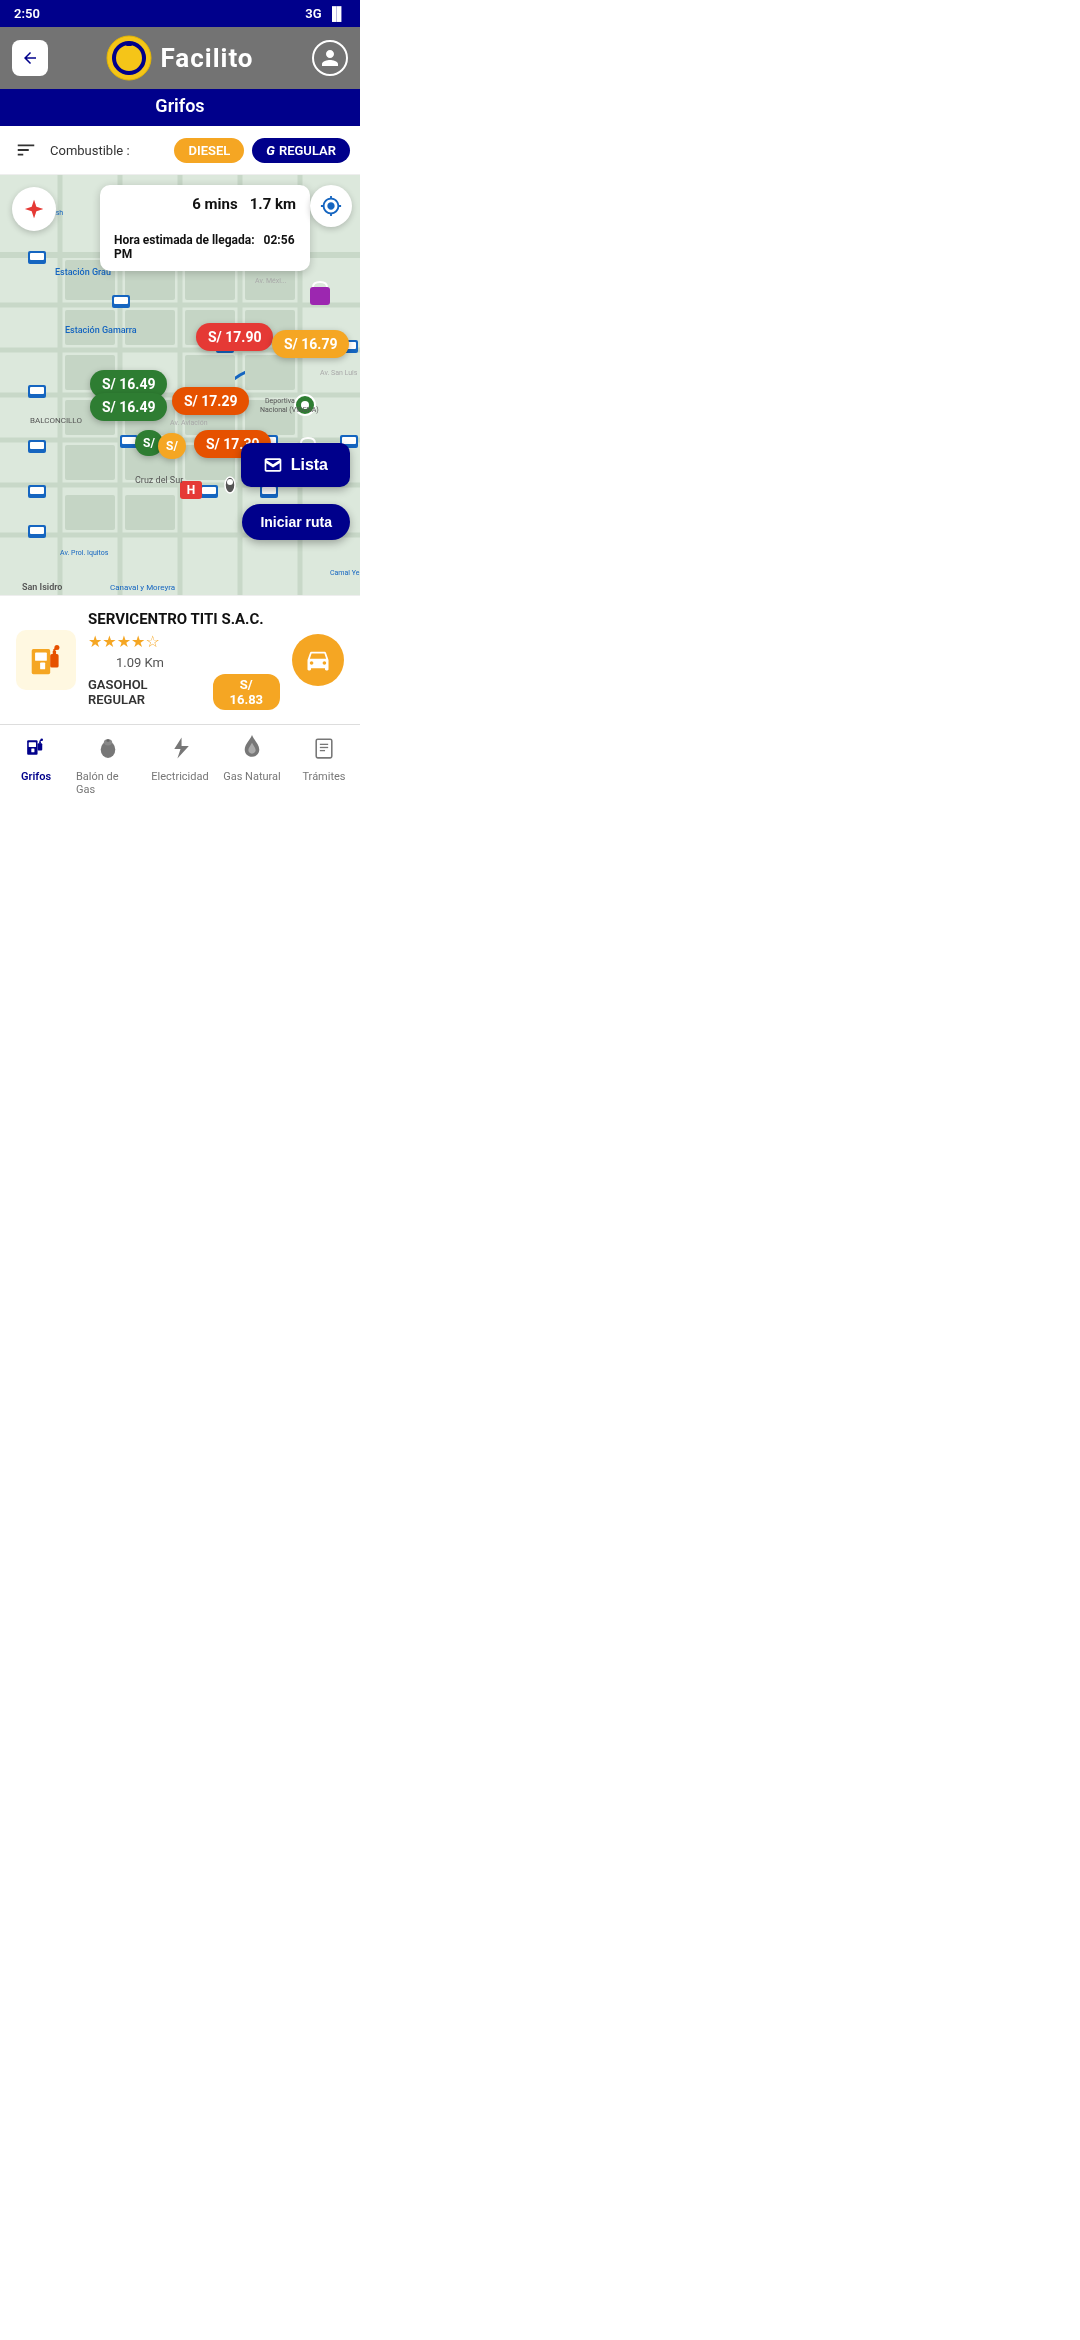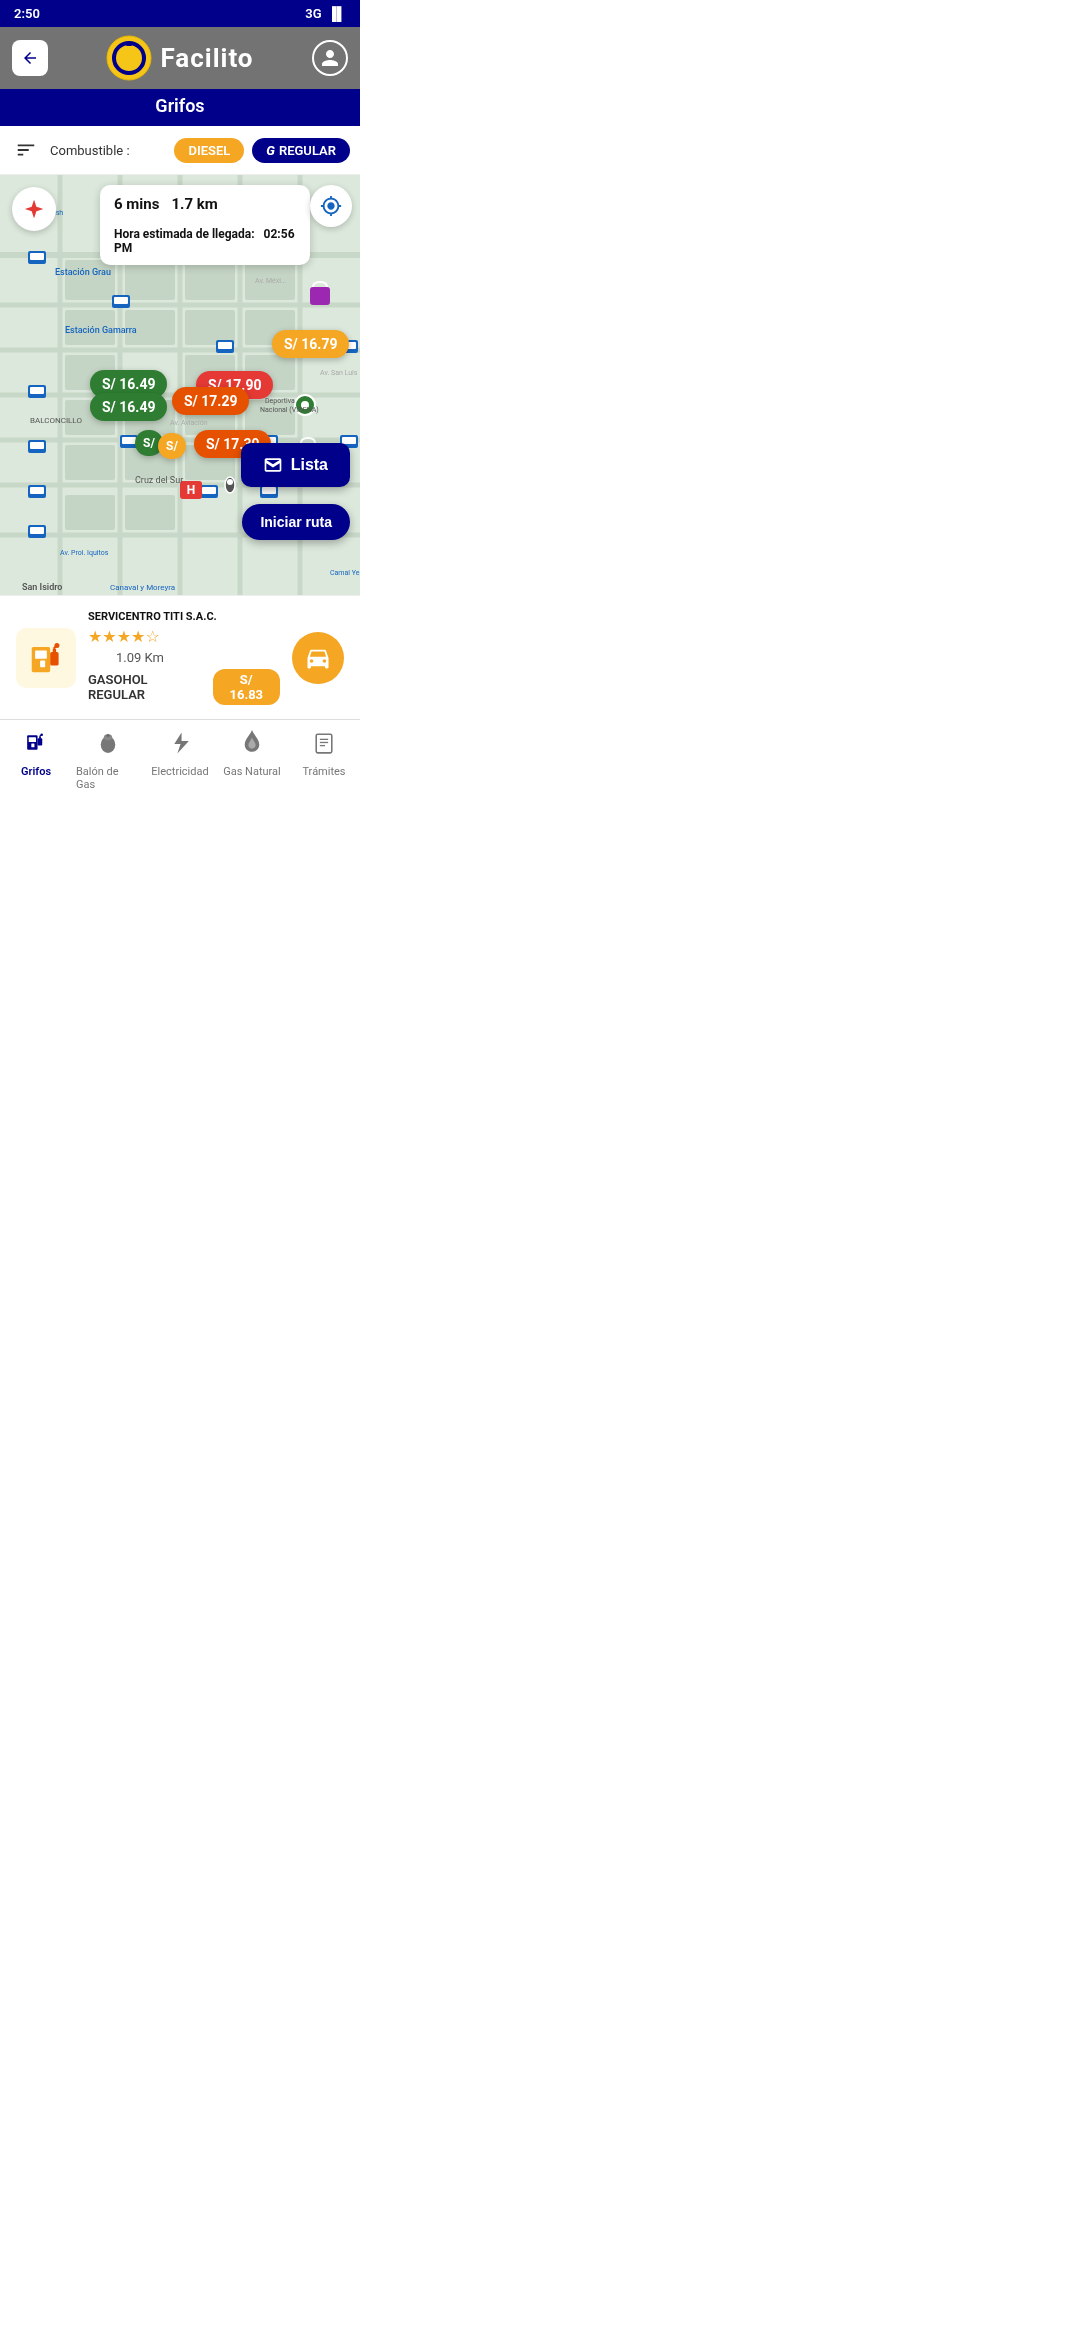--- a/index.html
+++ b/index.html
@@ -158,21 +158,22 @@
       border-radius: 10px;
       padding: 10px 14px;
       box-shadow: 0 2px 8px rgba(0,0,0,0.2);
     }
     .route-time-dist {
       display: flex;
       gap: 12px;
       font-size: 15px;
       font-weight: 700;
       color: #111;
-      margin-bottom: 14px;
+      margin-bottom: 20px;
+      justify-content: flex-end;
     }
     .route-eta {
       font-size: 12px;
       color: #555;
     }
     .route-eta span {
       font-weight: 700;
       color: #111;
     }
 
@@ -212,21 +213,21 @@
     .price-bubble {
       position: absolute;
       padding: 6px 12px;
       border-radius: 20px;
       color: white;
       font-weight: 700;
       font-size: 14px;
       cursor: pointer;
       box-shadow: 0 2px 6px rgba(0,0,0,0.25);
     }
-    .bubble-red { background: #e53935; margin-top: 48px; }
+    .bubble-red { background: #e53935; }
     .bubble-orange { background: #f5a623; }
     .bubble-green { background: #2e7d32; }
     .bubble-dark-orange { background: #e65100; }
 
     
     .lista-btn {
       position: absolute;
       bottom: 108px;
       right: 10px;
       background: #00008B;
@@ -274,21 +275,21 @@
       height: 60px;
       background: #fff8e1;
       border-radius: 10px;
       display: flex;
       align-items: center;
       justify-content: center;
       flex-shrink: 0;
     }
     .station-info { flex: 1; }
     .station-name {
-      font-size: 11px;
+      font-size: 15px;
       font-weight: 700;
       color: #111;
       margin-bottom: 4px;
     }
     .station-stars {
       color: #f5a623;
       font-size: 16px;
       margin-bottom: 4px;
     }
     .station-distance {

